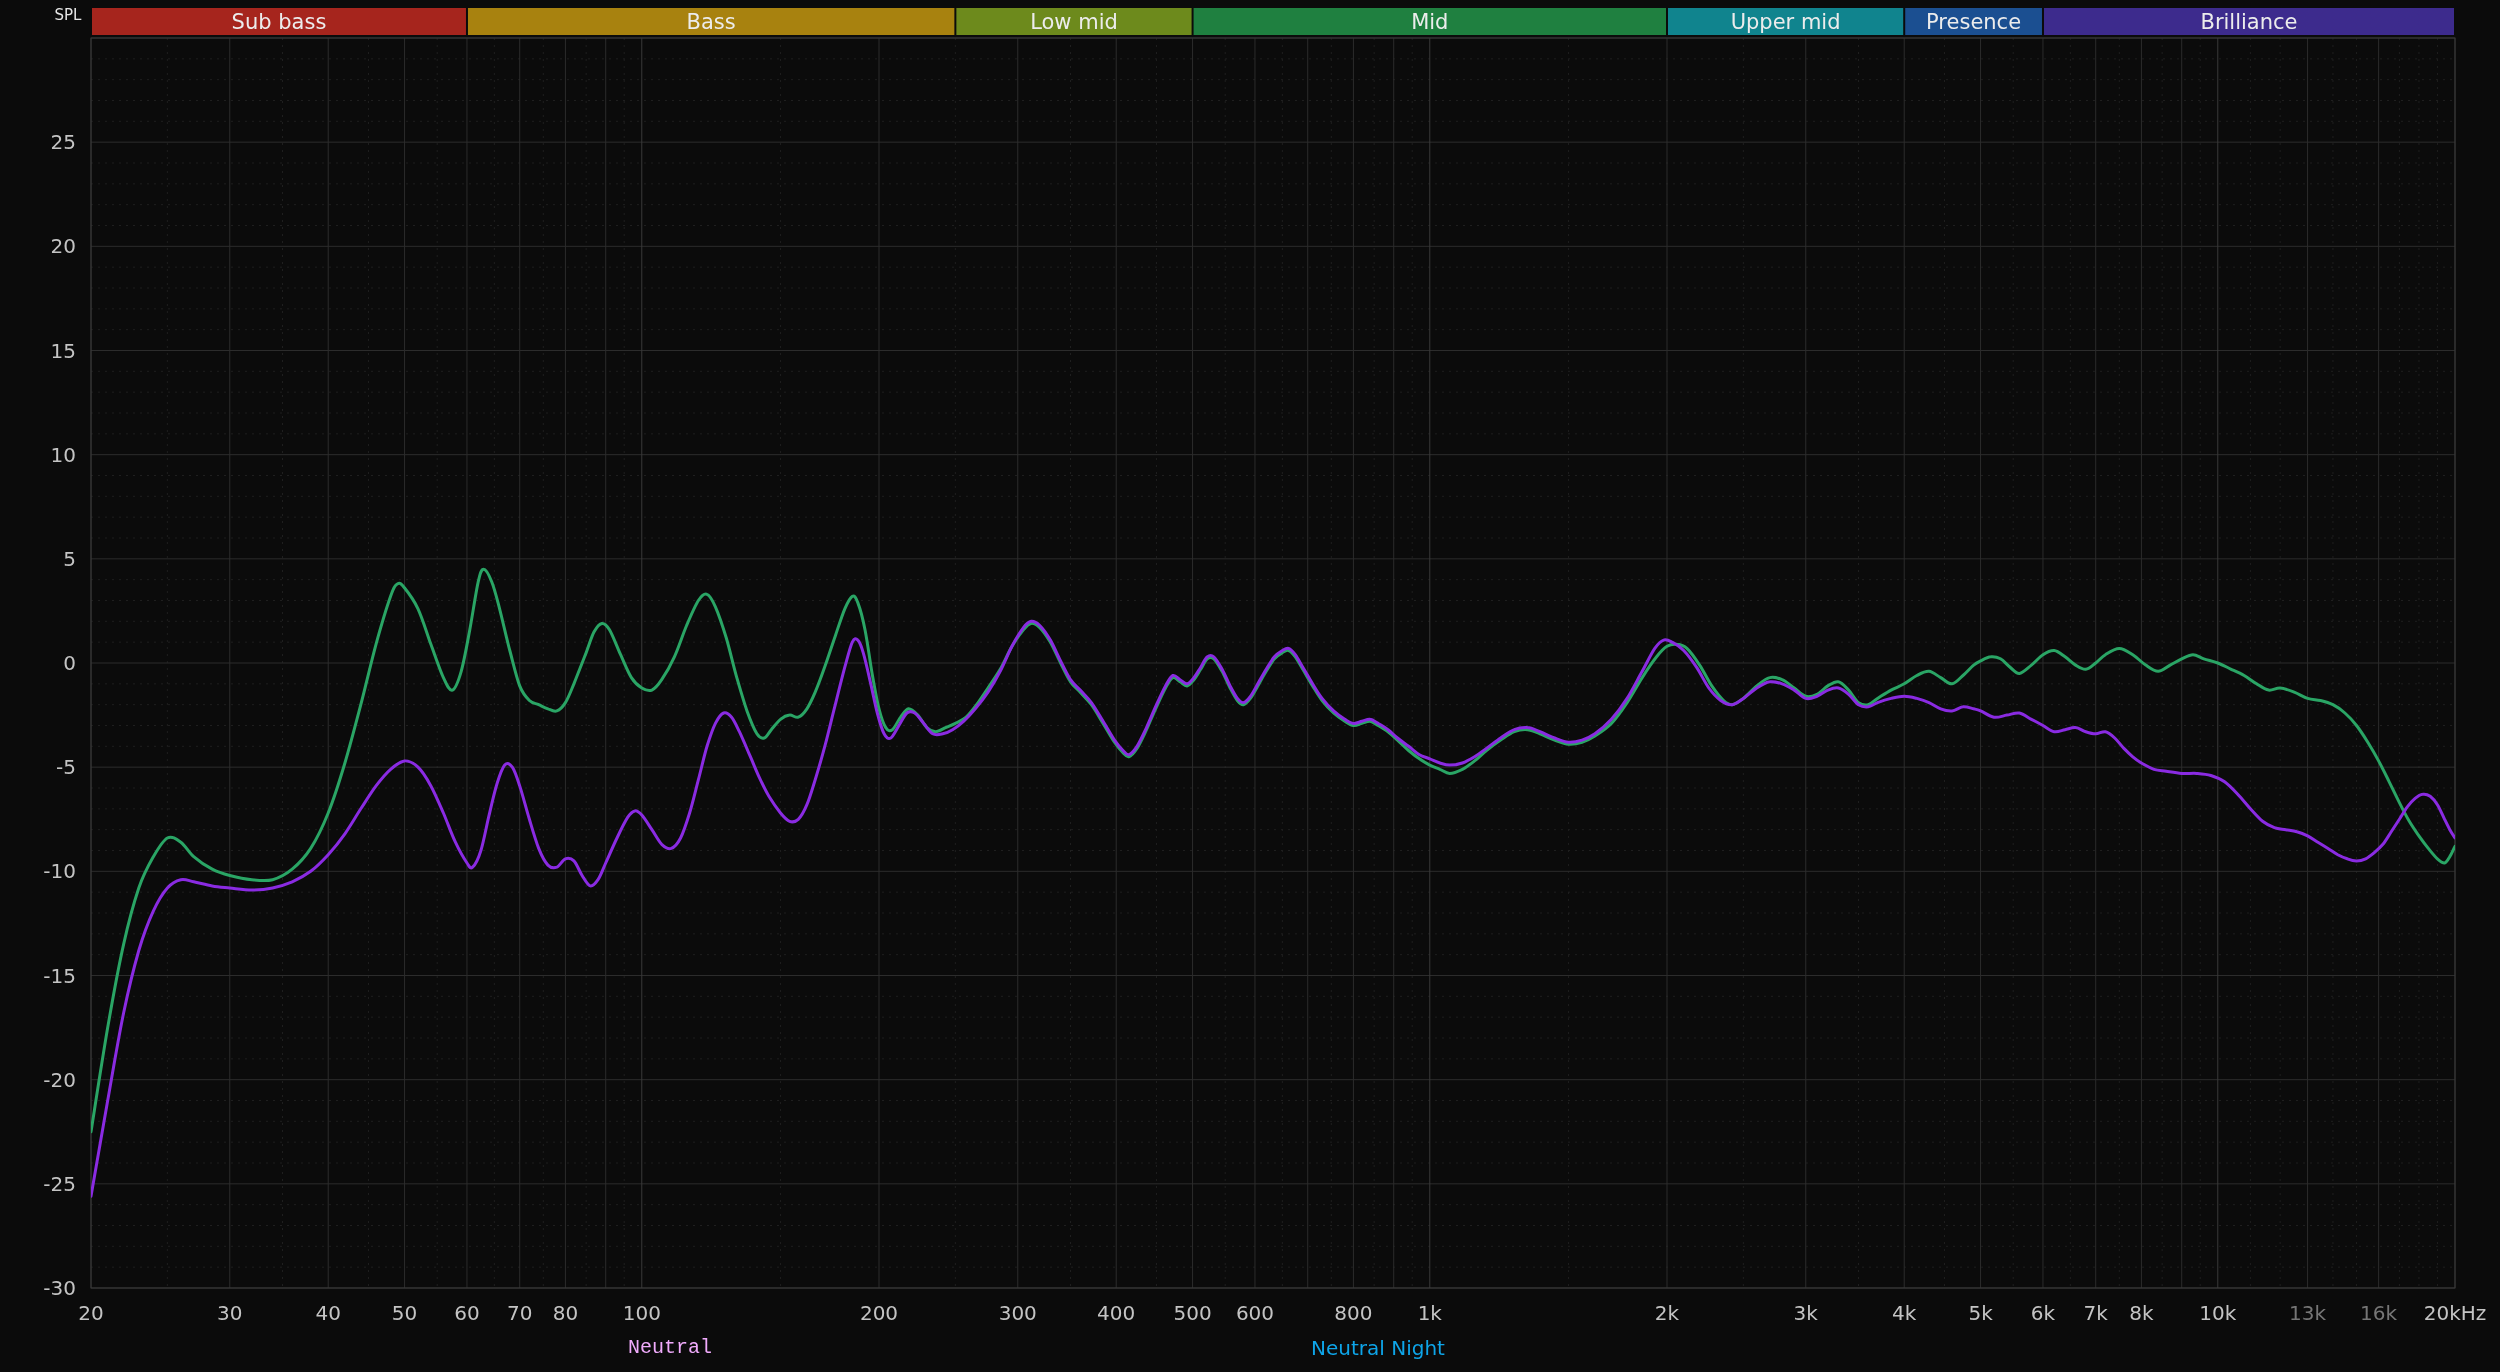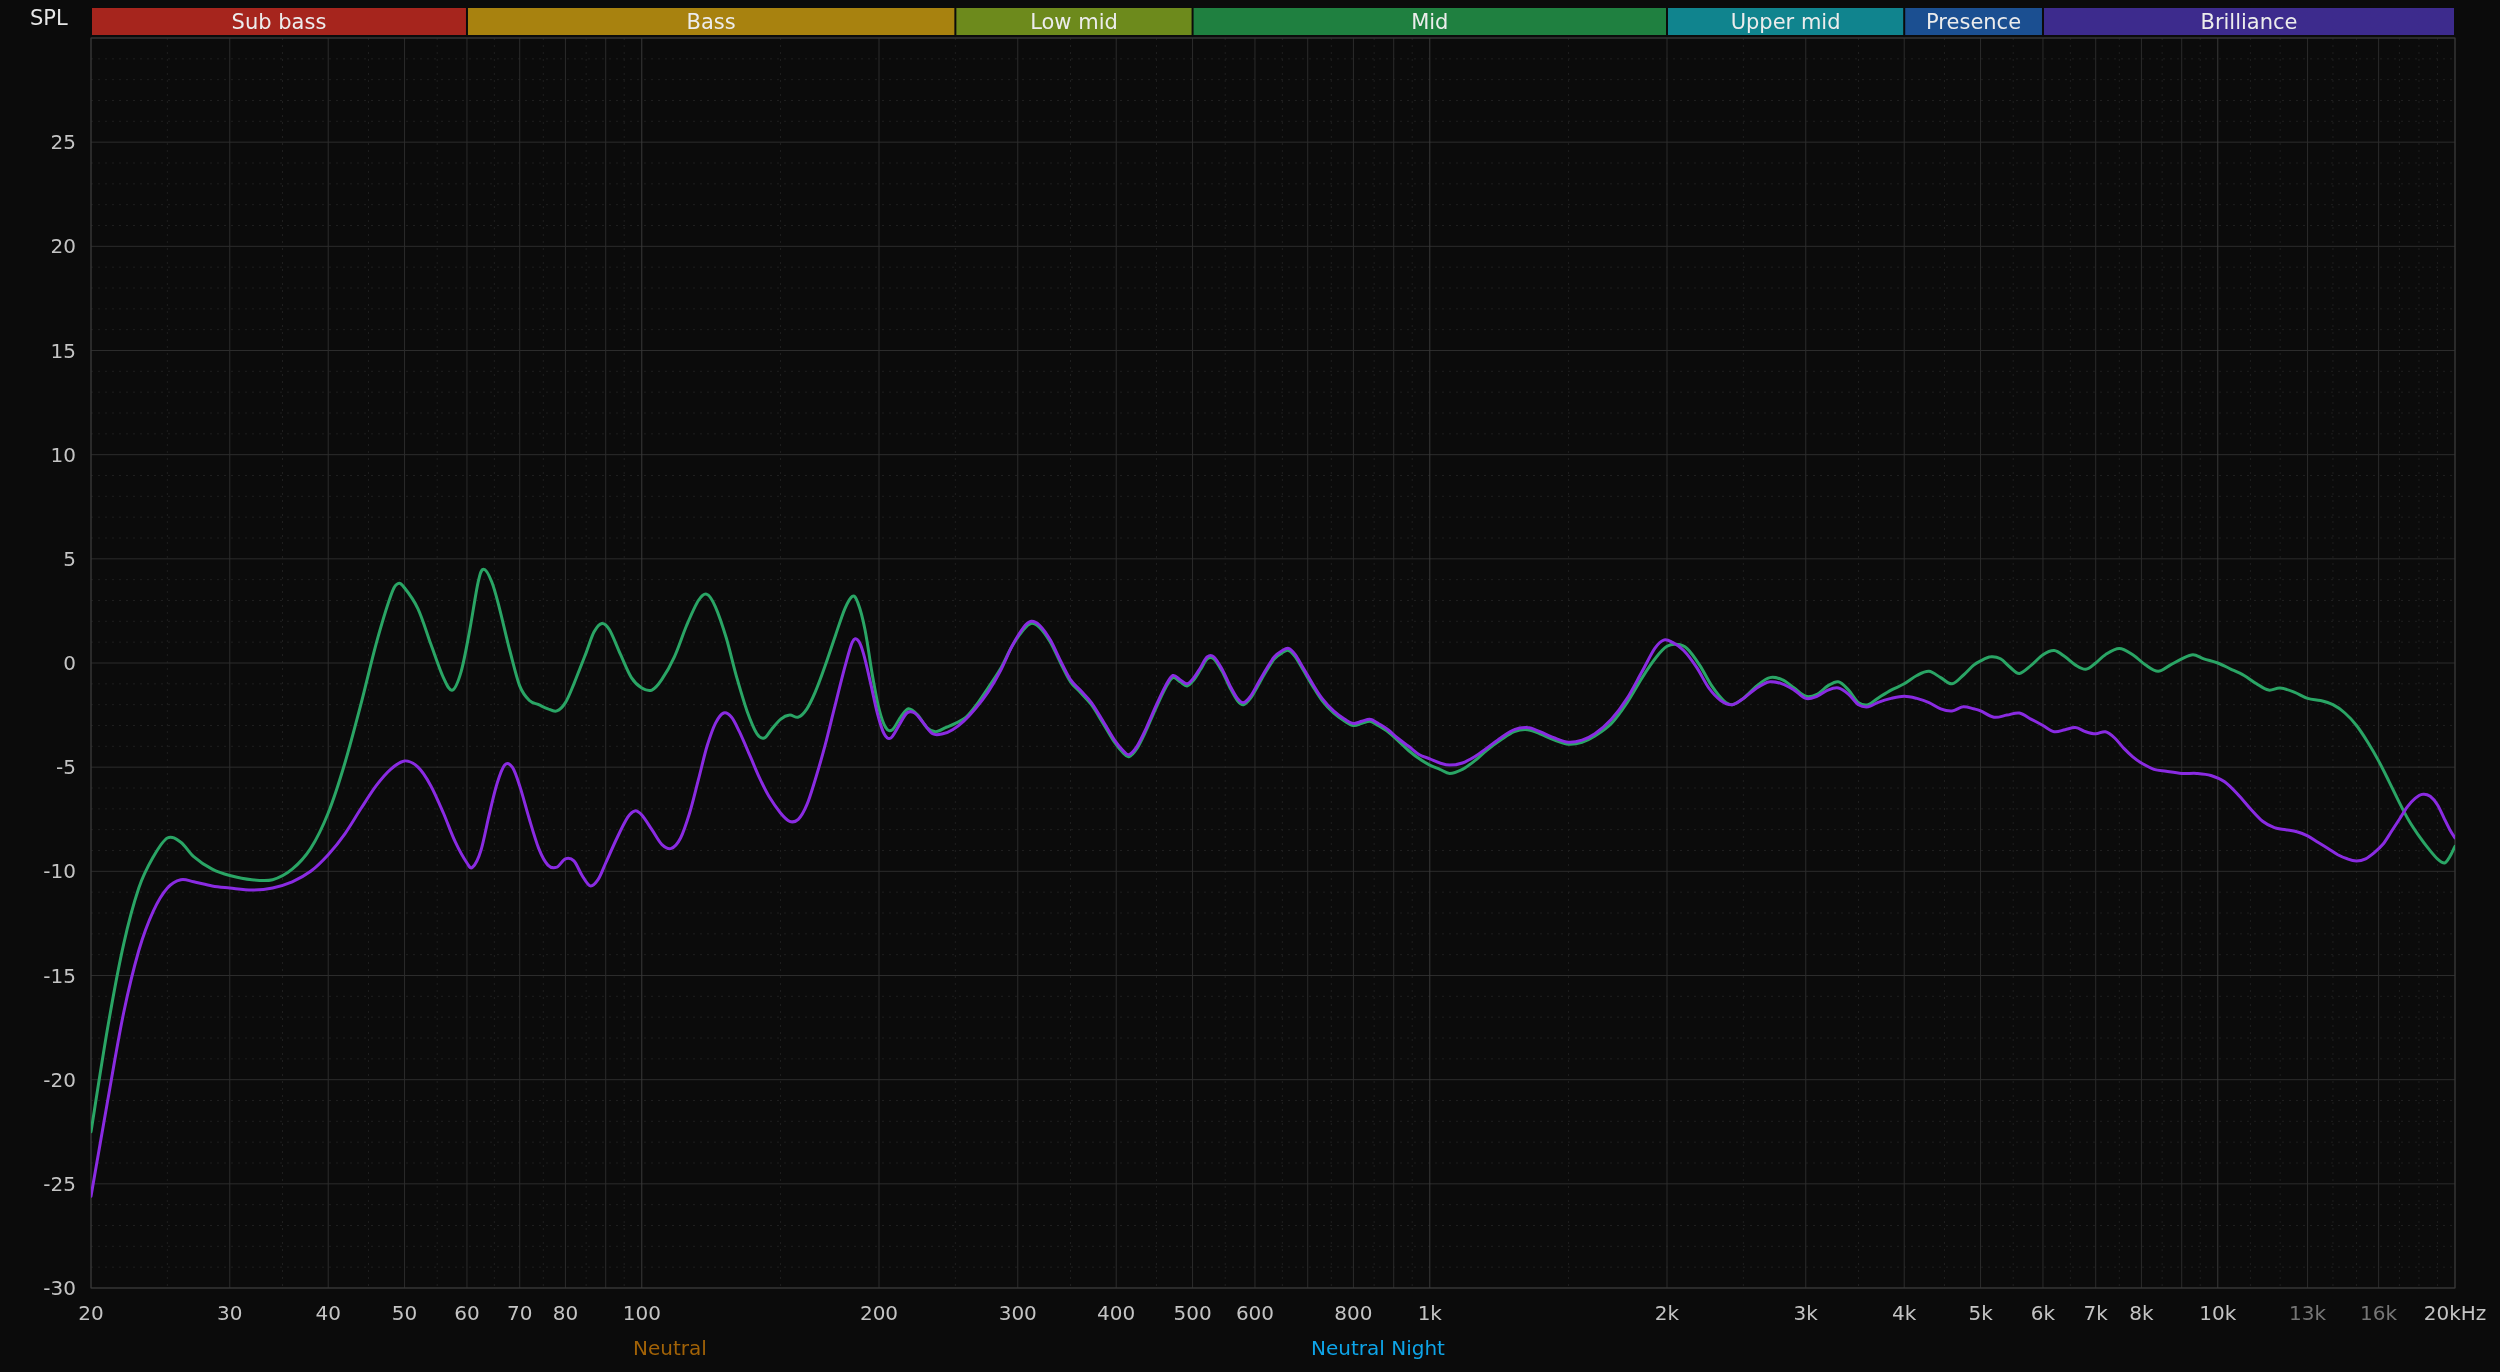--- a/index.html
+++ b/index.html
@@ -1,20 +1,20 @@
 <!DOCTYPE html>
 <html><head>
 <meta charset="utf-8">
 <style>
   html,body{margin:0;padding:0;background:#0b0b0b;width:2500px;height:1372px;overflow:hidden;
     font-family:"DejaVu Sans",sans-serif;}
   #stage{position:relative;width:2500px;height:1372px;background:#0b0b0b;}
   #chart-svg{position:absolute;left:0;top:0;}
-  #spl-title{position:absolute;left:30px;top:6px;width:48px;text-align:left;
-    font-size:21px;color:#e6e6e6;}
+  #spl-title{position:absolute;left:44px;top:6px;width:48px;text-align:center;
+    font-size:15px;color:#e6e6e6;}
   .legend-item{position:absolute;top:1336px;transform:translateX(-50%);font-size:20px;}
   #legend-item-0{left:670px;}
   #legend-item-1{left:1378px;}
   text{font-family:"DejaVu Sans",sans-serif;}
 </style>
 </head>
 <body style="background: rgb(11, 11, 11);">
 
 <div id="stage">
   <svg id="chart-svg" width="2500" height="1372" viewBox="0 0 2500 1372">
@@ -207,15 +207,15 @@
         <text x="76" y="1190.8333333333333" text-anchor="end" font-size="20" fill="#c4c4c4">-25</text>
         <text x="76" y="1295" text-anchor="end" font-size="20" fill="#c4c4c4">-30</text>
       </g>
       <defs>
         <clipPath id="plotclip">
           <rect x="91" y="38" width="2364" height="1250"></rect>
         </clipPath>
       </defs>
     </svg>
   <div id="spl-title" style="color: rgb(230, 230, 230);">SPL</div>
-  <div class="legend-item" id="legend-item-0" style="color: #a16207;">Neutral</div>
+  <div class="legend-item" id="legend-item-0" style="color: #f0abfc; font-family: Liberation Mono, monospace;">Neutral</div>
   <div class="legend-item" id="legend-item-1" style="color: #0ea5e9;">Neutral Night</div>
 </div>
 
 </body></html>

